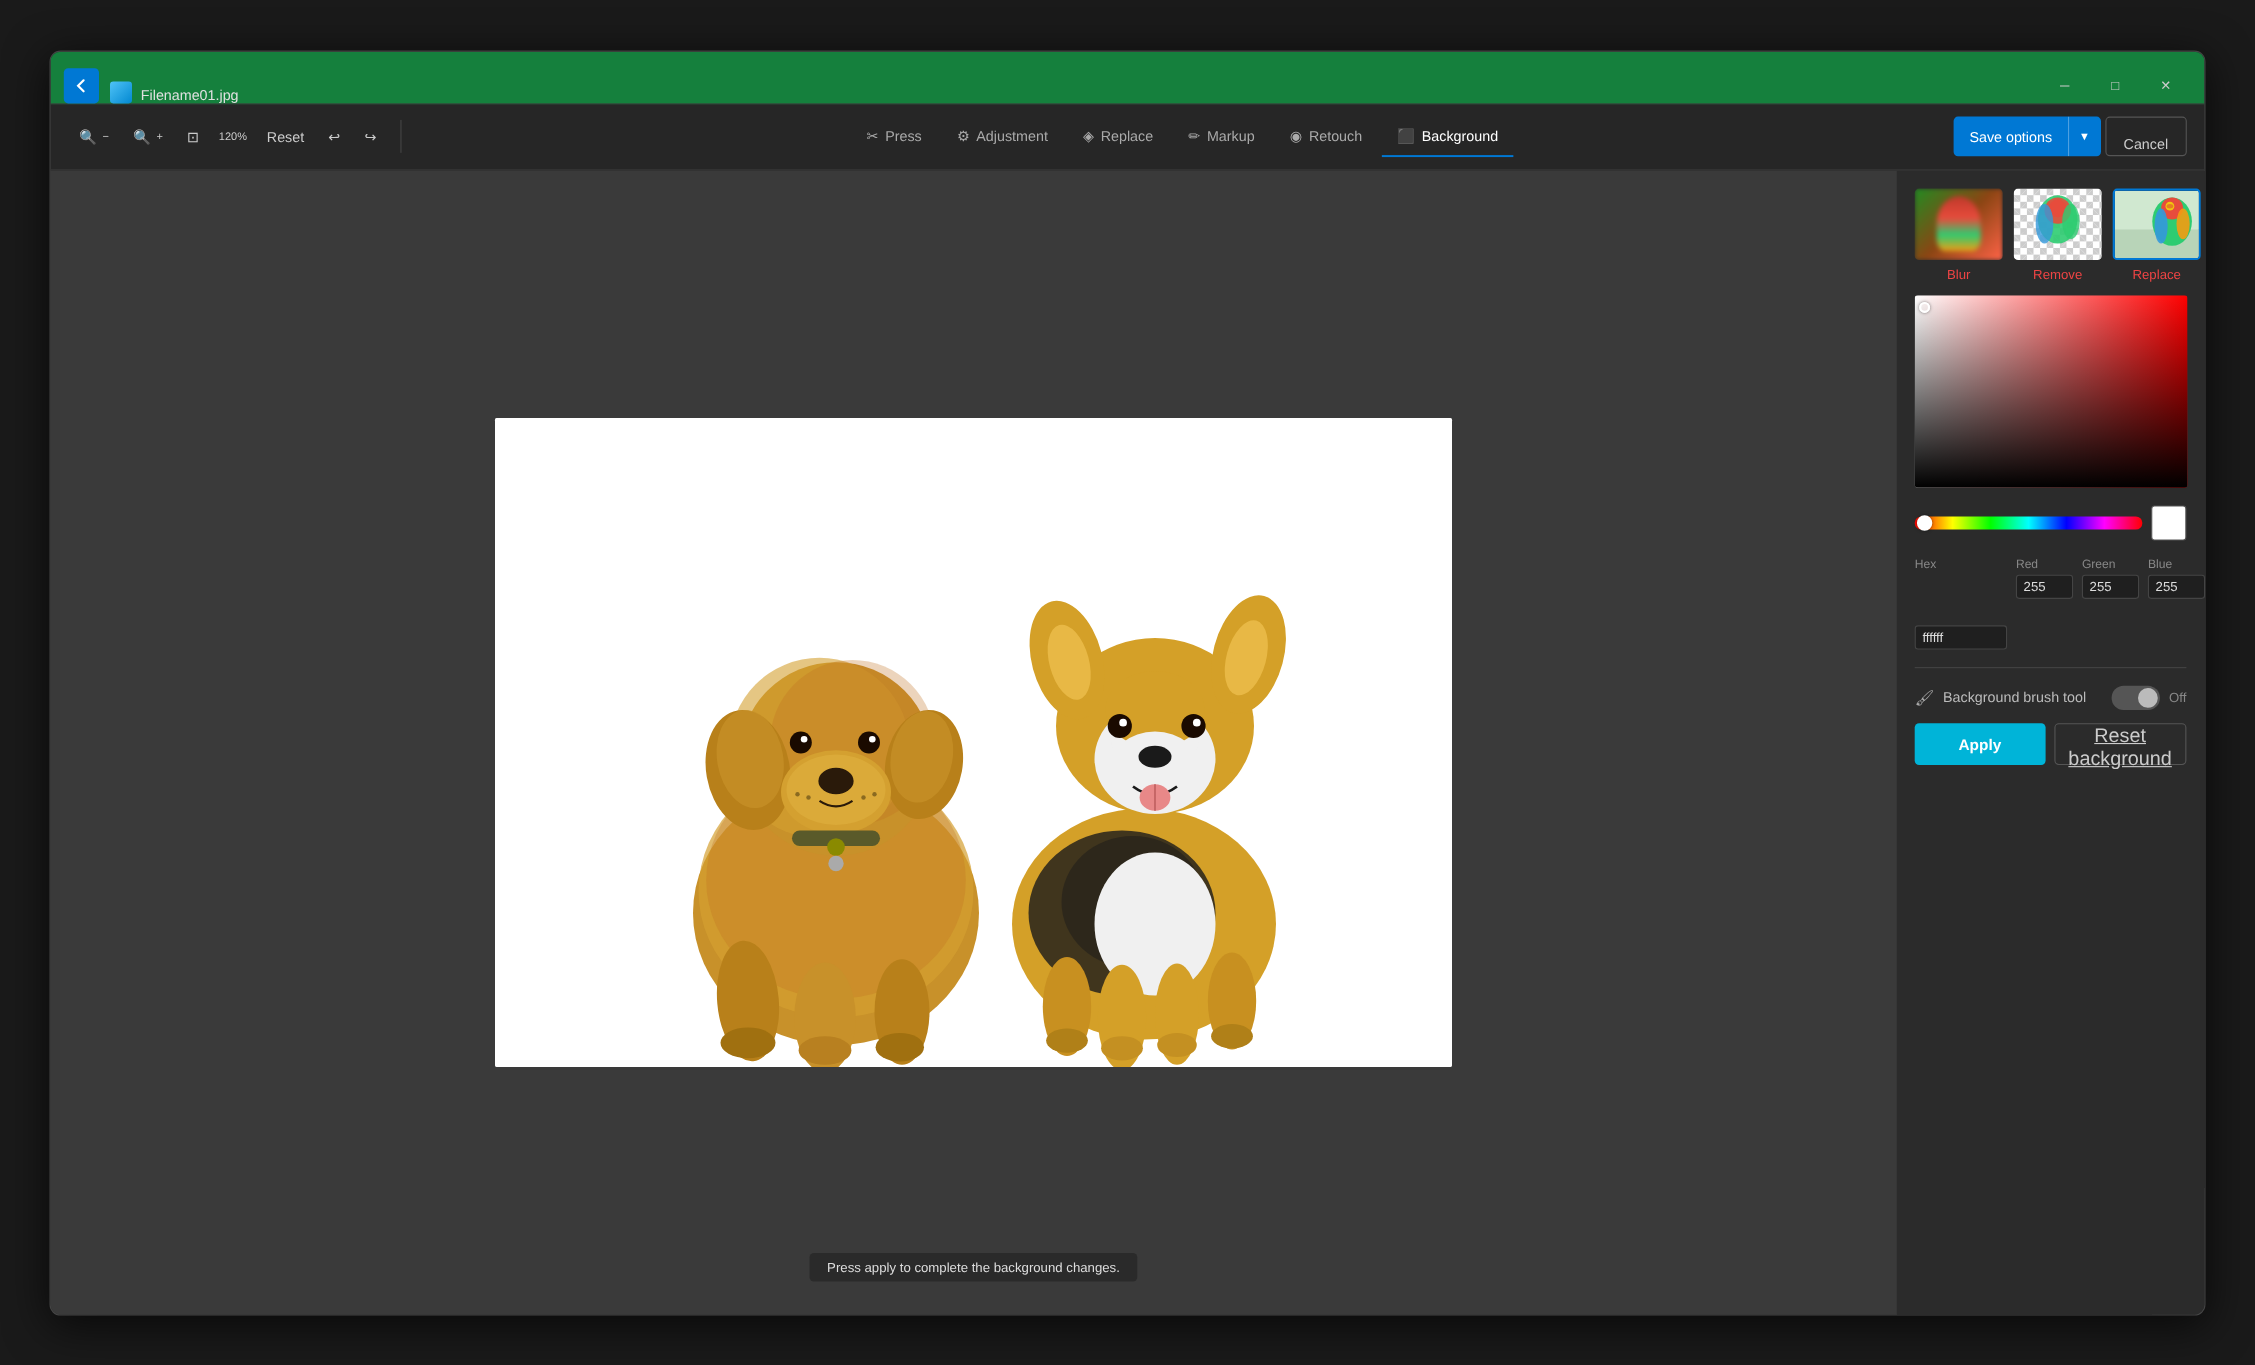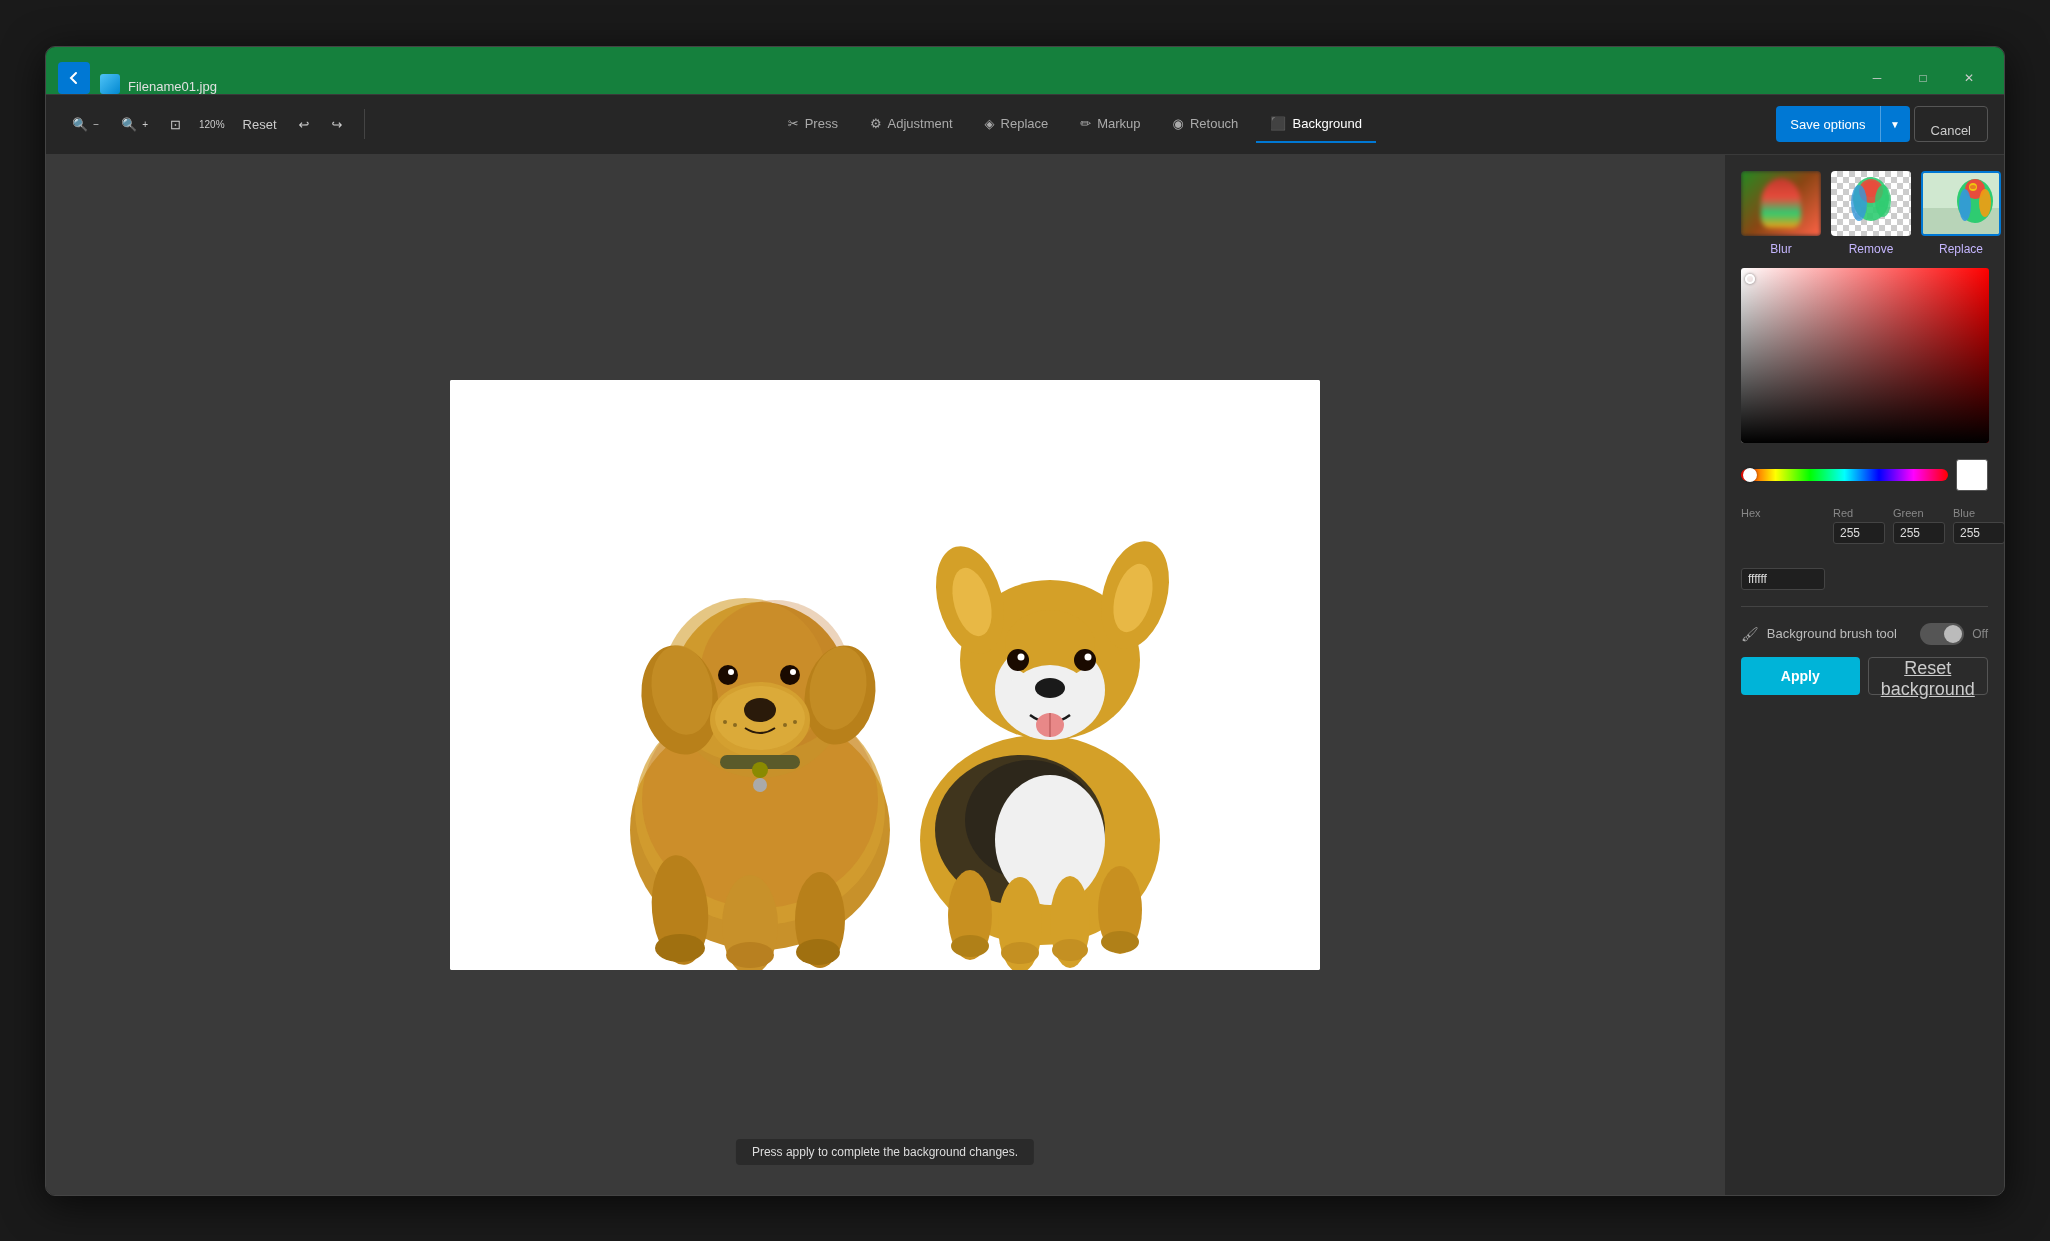--- a/index.html
+++ b/index.html
@@ -255,21 +255,21 @@
       width: 80px;
       height: 65px;
       border-radius: 4px;
       overflow: hidden;
       position: relative;
     }
     .preset-thumb.selected {
       border: 2px solid #0078d4;
     }
     .preset-label {
-      color: #c4b5fd;
+      color: #ef4444;
       font-size: 12px;
       text-align: right;
     }
     
     .thumb-remove {
       width: 100%;
       height: 100%;
       background-image:
         linear-gradient(45deg, #ccc 25%, transparent 25%),
         linear-gradient(-45deg, #ccc 25%, transparent 25%),

